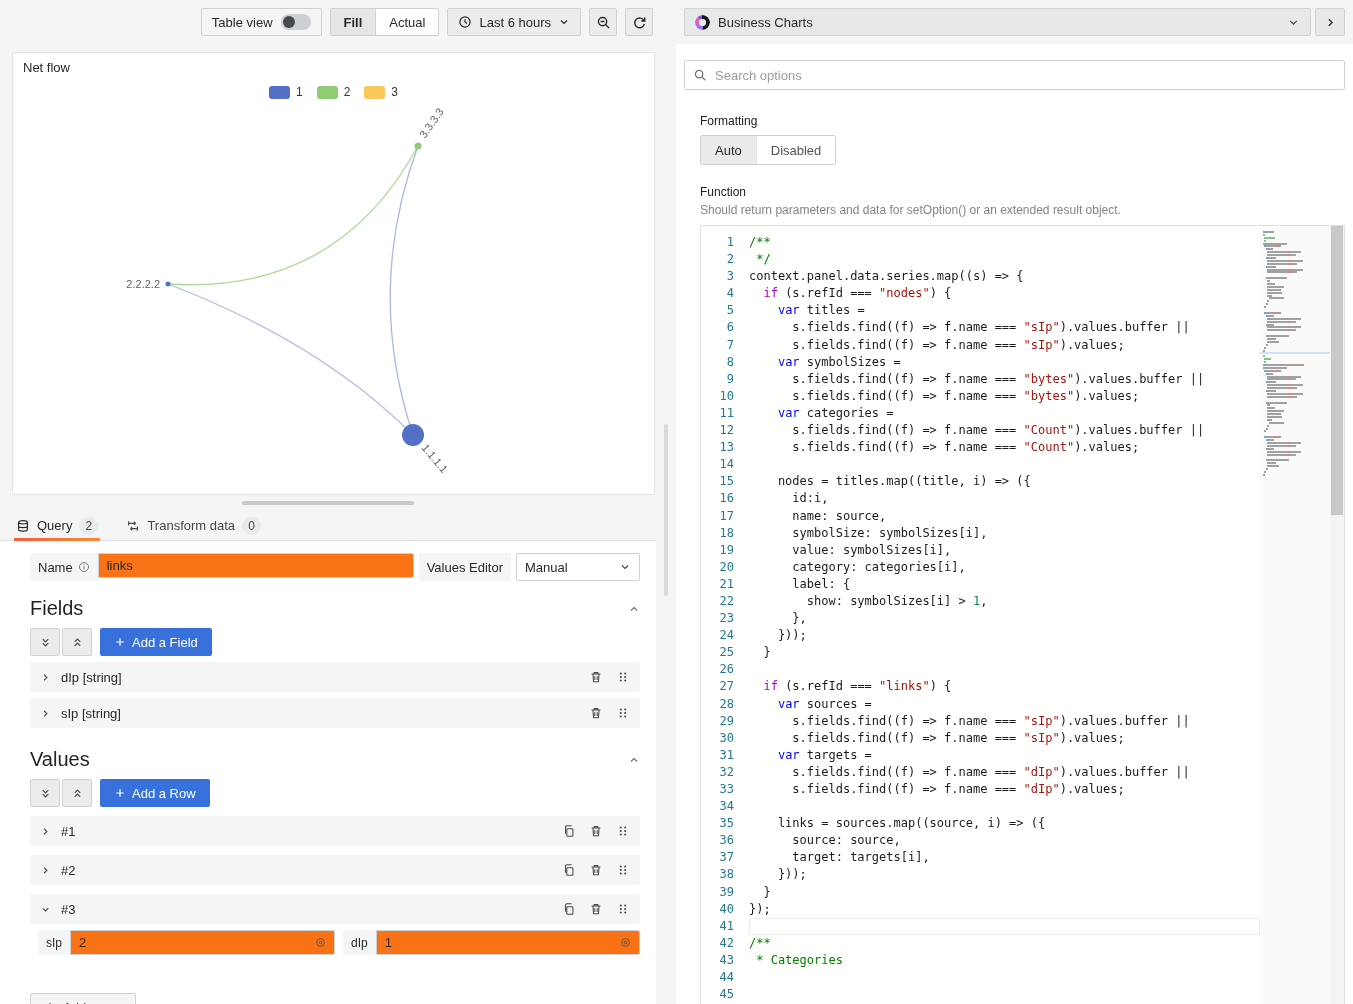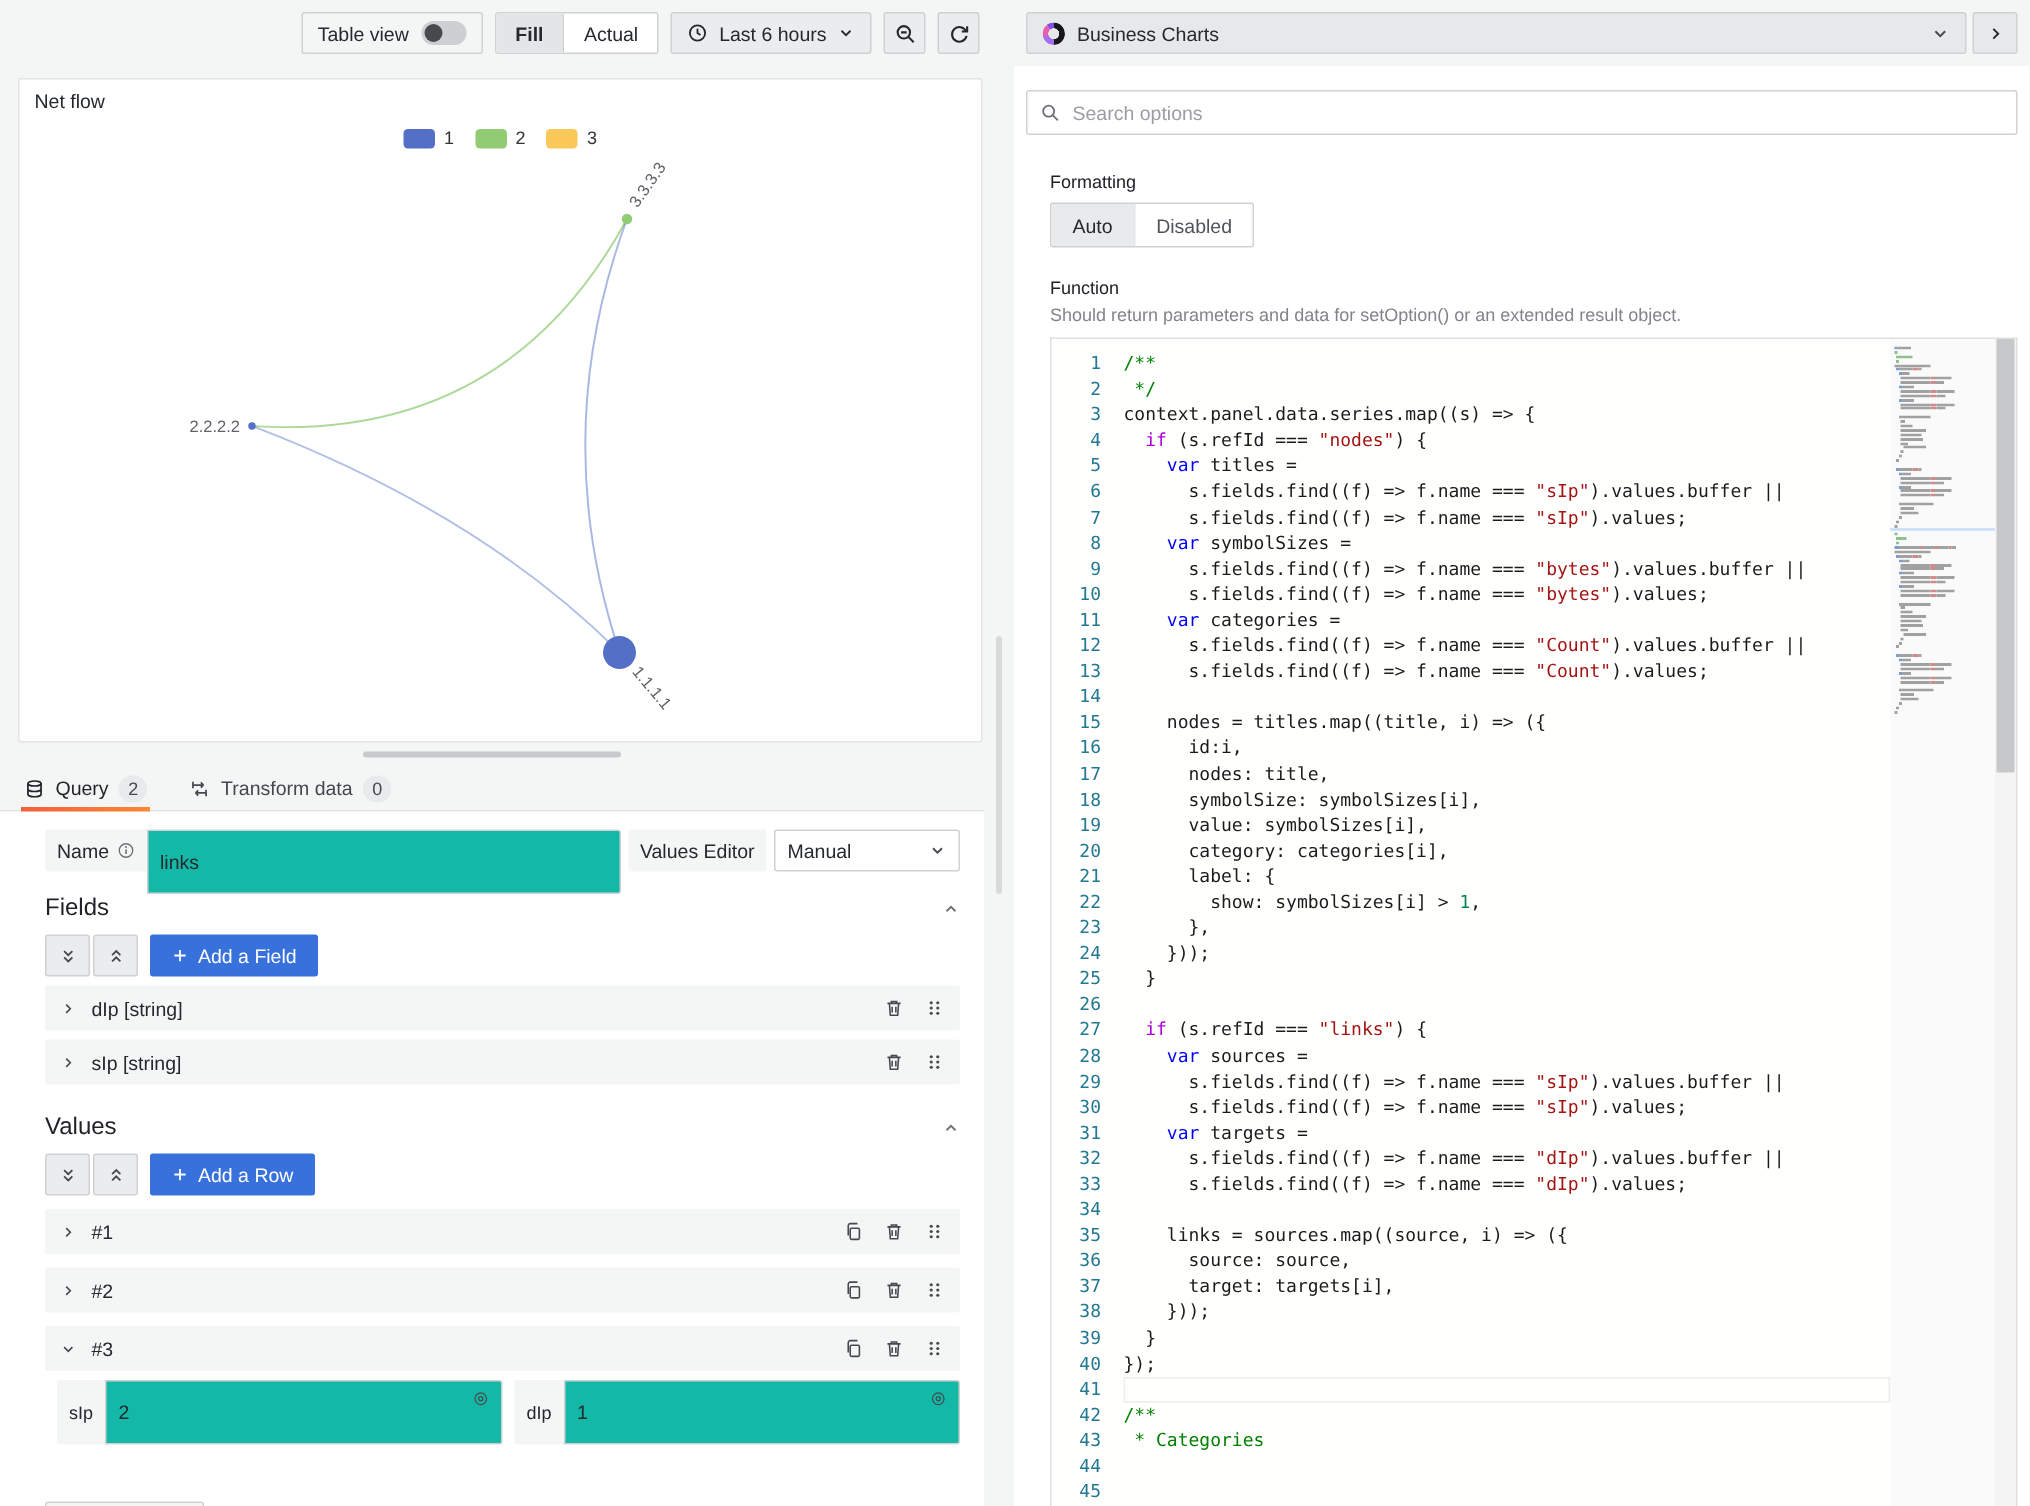--- a/index.html
+++ b/index.html
@@ -58,25 +58,25 @@
   .tab.active::after { content:""; position:absolute; left:0; right:0; bottom:-1px; height:3px;
     background:linear-gradient(90deg,#f55f3e,#ff8833); }
   .badge { background:#e9eaeb; border-radius:9px; min-width:19px; height:18px; padding:0 6px; display:flex; align-items:center; justify-content:center;
     font-size:12px; font-weight:400; color:#46494e; }
 
   
   .query-content { flex:1; background:#fff; padding:12px 16px 0 30px; overflow:hidden; }
   .inline-row { display:flex; align-items:center; }
   .ifield { display:flex; height:28px; }
   .ilabel { background:#f4f5f5; border-radius:2px 0 0 2px; display:flex; align-items:center; gap:5px; padding:0 8px; font-size:13px; color:#24292e; }
-  .itext { border:1px solid #d0d1d3; border-radius:0 2px 2px 0; background:#14b8a6; font-size:13px; padding:0 8px; outline:none; height:43px;
+  .itext { border:1px solid #d0d1d3; border-radius:0 2px 2px 0; background:#f97316; font-size:13px; padding:0 8px; outline:none; height:25px;
     font-family:"Liberation Sans",sans-serif; color:#24292e; }
   .iselect { border:1px solid #d0d1d3; border-radius:2px; background:#fff; height:28px; display:flex; align-items:center; gap:18px; padding:0 8px; font-size:13px; cursor:pointer; }
   .section-head { display:flex; align-items:center; justify-content:space-between; margin-top:16px; }
-  .section-title { font-size:16px; font-weight:500; color:#1f2226; }
+  .section-title { font-size:20px; font-weight:500; color:#1f2226; }
   .btn-row { display:flex; gap:2px; margin-top:8px; }
   .mini-btn { width:30px; height:28px; background:#ebeced; border:1px solid #d0d1d3; border-radius:2px; display:flex; align-items:center; justify-content:center; cursor:pointer; }
   .btn-primary { margin-left:6px; height:28px; background:#3871dc; color:#fff; border:none; border-radius:2px; font-size:13px; font-weight:500;
     padding:0 14px; display:flex; align-items:center; gap:6px; cursor:pointer; font-family:"Liberation Sans",sans-serif; }
   .collapse-row { margin-top:6px; height:30px; background:#f4f5f5; border-radius:2px; display:flex; align-items:center; padding:0 10px; gap:10px; cursor:pointer; }
   .vrow { margin-top:9px; }
   .collapse-row .rlabel { font-size:13px; font-weight:500; flex:1; }
   .row-icons { display:flex; align-items:center; gap:13px; }
   .ic { width:14px; height:14px; stroke:#46494e; fill:none; stroke-width:1.4; cursor:pointer; }
   .ic.s12 { width:11px; height:11px; }
@@ -560,21 +560,21 @@
             <div class="code-line">      s.fields.find((f) =&gt; f.name === <span class="tk-s">"sIp"</span>).values;</div>
             <div class="code-line">    <span class="tk-k">var</span> symbolSizes =</div>
             <div class="code-line">      s.fields.find((f) =&gt; f.name === <span class="tk-s">"bytes"</span>).values.buffer ||</div>
             <div class="code-line">      s.fields.find((f) =&gt; f.name === <span class="tk-s">"bytes"</span>).values;</div>
             <div class="code-line">    <span class="tk-k">var</span> categories =</div>
             <div class="code-line">      s.fields.find((f) =&gt; f.name === <span class="tk-s">"Count"</span>).values.buffer ||</div>
             <div class="code-line">      s.fields.find((f) =&gt; f.name === <span class="tk-s">"Count"</span>).values;</div>
             <div class="code-line">&nbsp;</div>
             <div class="code-line">    nodes = titles.map((title, i) =&gt; ({</div>
             <div class="code-line">      id:i,</div>
-            <div class="code-line">      nodes: title,</div>
+            <div class="code-line">      name: source,</div>
             <div class="code-line">      symbolSize: symbolSizes[i],</div>
             <div class="code-line">      value: symbolSizes[i],</div>
             <div class="code-line">      category: categories[i],</div>
             <div class="code-line">      label: {</div>
             <div class="code-line">        show: symbolSizes[i] &gt; <span class="tk-n">1</span>,</div>
             <div class="code-line">      },</div>
             <div class="code-line">    }));</div>
             <div class="code-line">  }</div>
             <div class="code-line">&nbsp;</div>
             <div class="code-line">  <span class="tk-c">if</span> (s.refId === <span class="tk-s">"links"</span>) {</div>

